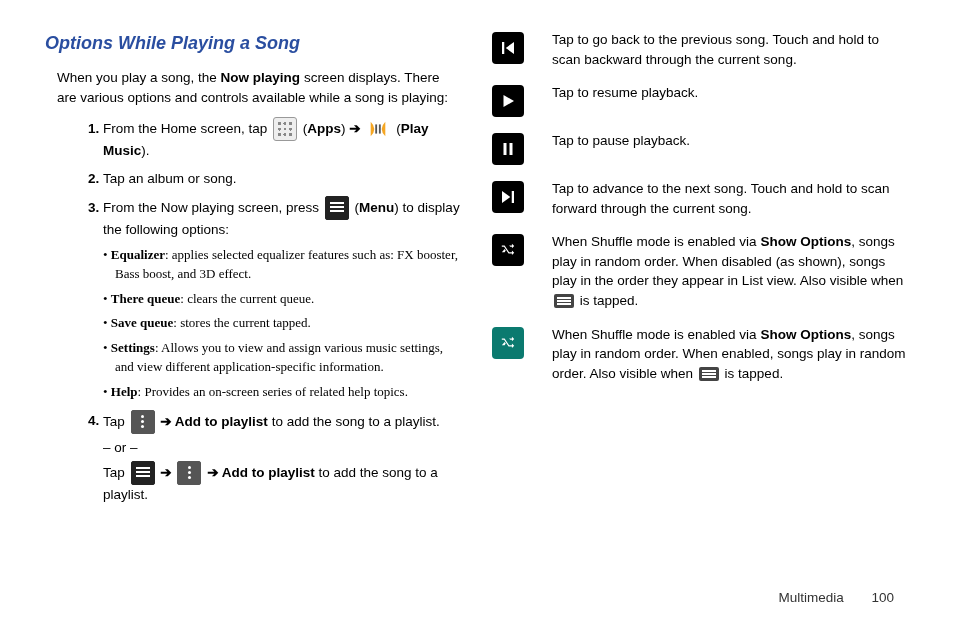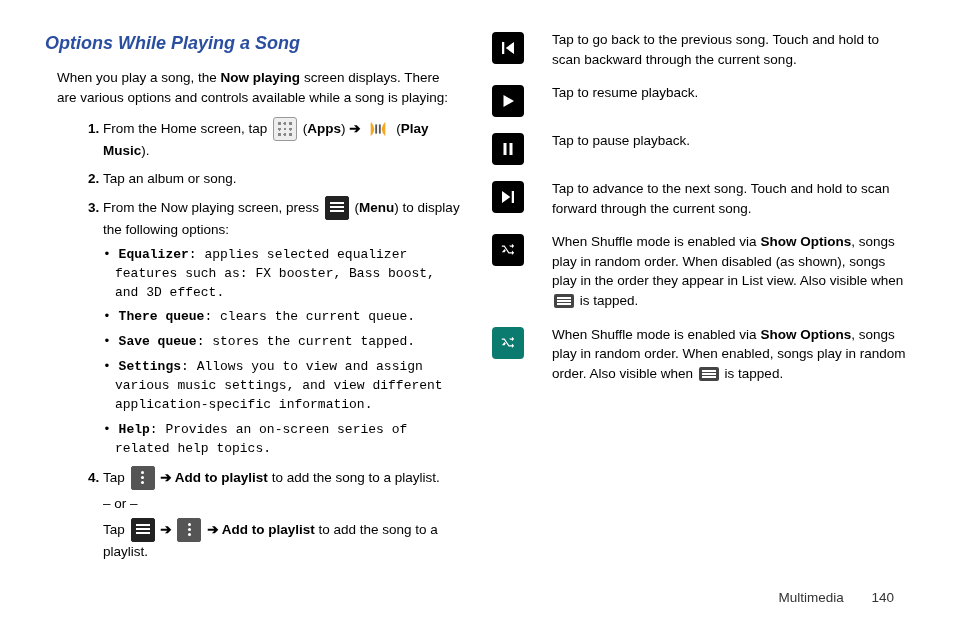--- a/index.html
+++ b/index.html
@@ -43,21 +43,21 @@
     margin-bottom: 8px;
     font-size: 13.5px;
   }
   ol.steps > li::marker {
     font-weight: bold;
   }
   .sub-bullets {
     list-style: none;
     padding-left: 0;
     margin: 6px 0;
-    font-family: Liberation Mono, monospace;
+    font-family: Liberation Serif, serif;
     font-stretch: condensed;
     font-size: 13px;
     line-height: 1.45;
   }
   .sub-bullets li {
     margin-bottom: 6px;
     padding-left: 12px;
     text-indent: -12px;
   }
   .sub-bullets li::before {
@@ -279,14 +279,14 @@
       <div class="desc">
         <span>When Shuffle mode is enabled via </span><b>Show Options</b><span>, songs play in random order. When enabled, songs play in random order. Also visible when </span><span class="tiny-menu"></span><span> is tapped.</span>
       </div>
 
     </div>
   </div>
 </div>
 
 <div class="footer">
   <span class="section">Multimedia</span>
-  <span>140</span>
+  <span>100</span>
 </div>
 
 </body></html>

